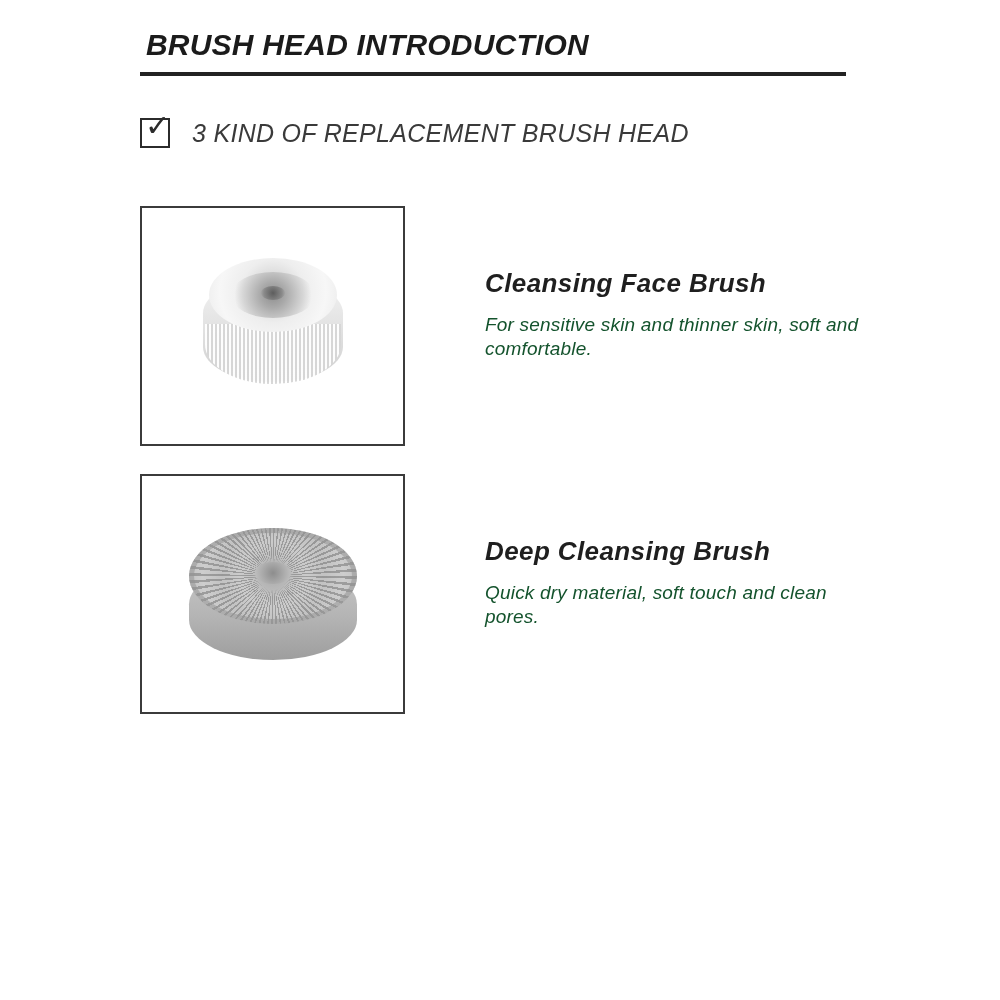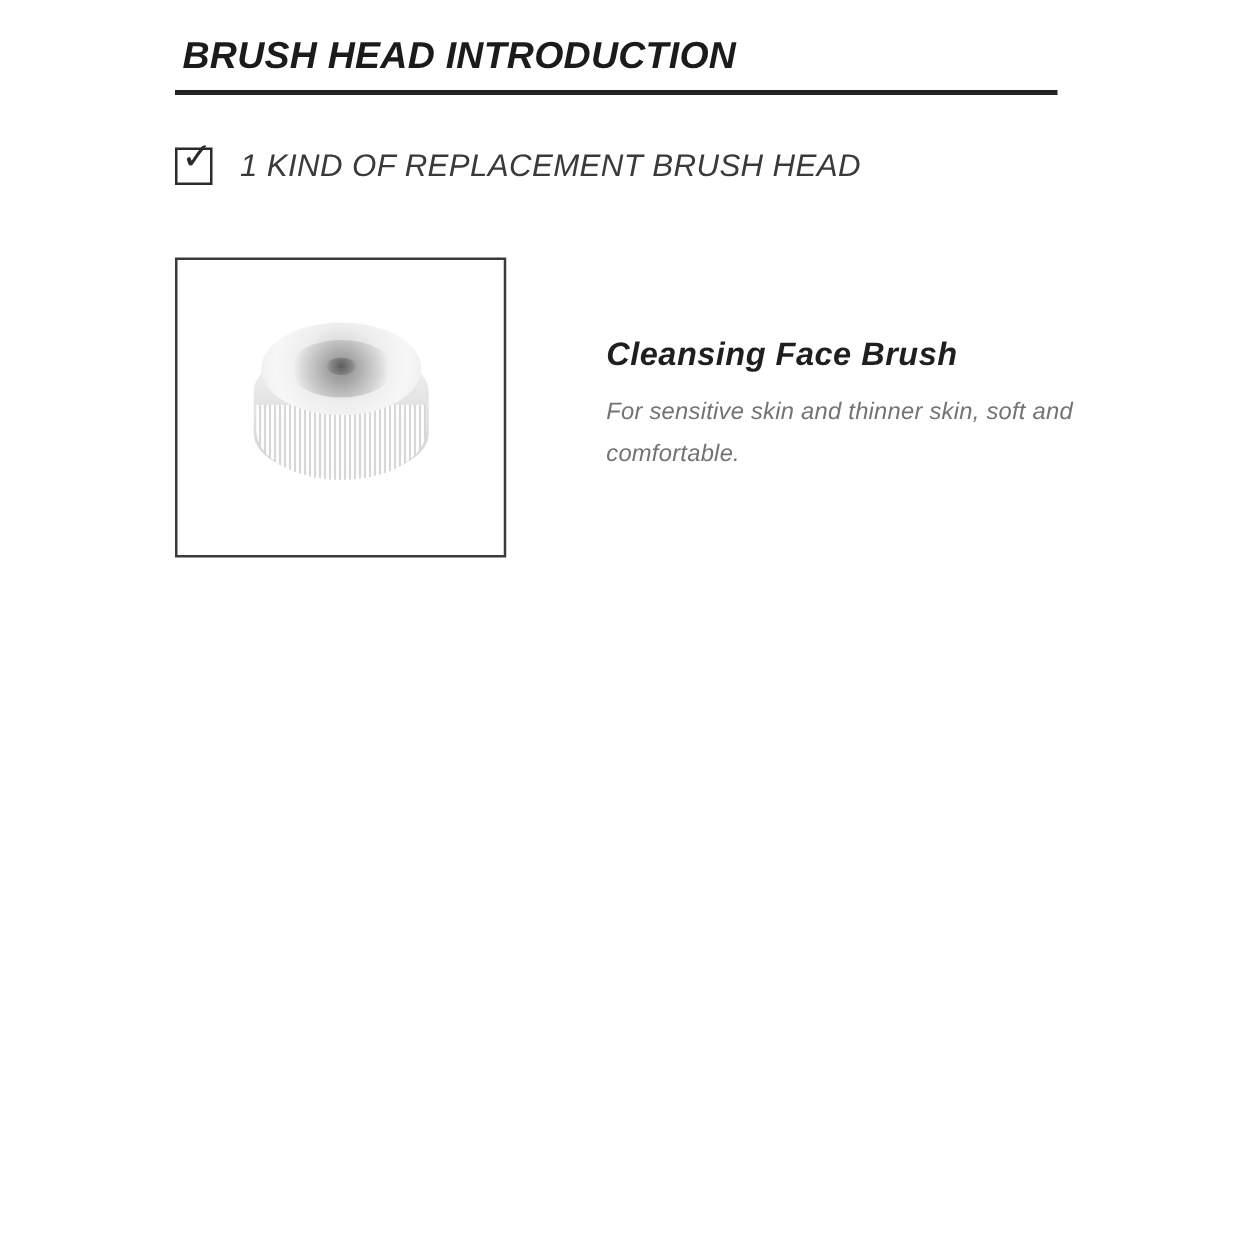--- a/index.html
+++ b/index.html
@@ -114,22 +114,22 @@
   .item-title {
     font-size: 26px;
     font-weight: bold;
     color: #1f1f1f;
     letter-spacing: 0.4px;
     margin: 0 0 14px 0;
     white-space: nowrap;
   }
   .item-desc {
     font-size: 19px;
-    line-height: 34px;
-    color: #737373;
+    line-height: 24px;
+    color: #14532d;
     letter-spacing: 0.2px;
     max-width: 400px;
   }
 
   
   .brush {
     position: absolute;
     left: 50%;
     top: 50%;
     transform: translate(-50%, -50%);
@@ -263,34 +263,49 @@
 
   <div class="header">
     <h1 class="header-title">BRUSH HEAD INTRODUCTION</h1>
     <div class="header-rule"></div>
   </div>
 
   <div class="subtitle-row">
     <span class="check-box">
       <span class="tick">✓</span>
     </span>
-    <span class="subtitle-text">1 KIND OF REPLACEMENT BRUSH HEAD</span>
+    <span class="subtitle-text">3 KIND OF REPLACEMENT BRUSH HEAD</span>
   </div>
 
   <div class="item item-1">
     <div class="thumb-frame">
       <div class="brush b1">
         <div class="body"></div>
         <div class="skirt"></div>
         <div class="top"></div>
         <div class="ring"></div>
         <div class="hub"></div>
       </div>
     </div>
     <div class="item-text">
       <div class="item-title">Cleansing Face Brush</div>
       <div class="item-desc">For sensitive skin and thinner skin, soft and comfortable.</div>
     </div>
   </div>
 
+  <div class="item item-2">
+    <div class="thumb-frame">
+      <div class="brush b2">
+        <div class="base"></div>
+        <div class="face"></div>
+        <div class="bristles"></div>
+        <div class="rim"></div>
+        <div class="center"></div>
+      </div>
+    </div>
+    <div class="item-text">
+      <div class="item-title">Deep Cleansing Brush</div>
+      <div class="item-desc">Quick dry material, soft touch and clean pores.</div>
+    </div>
+  </div>
 
 
 </div>
 
 </body></html>

